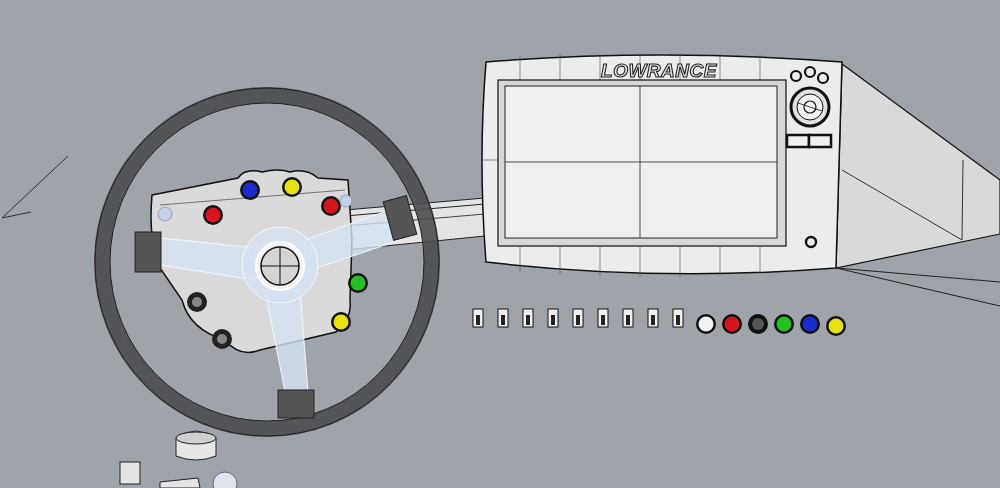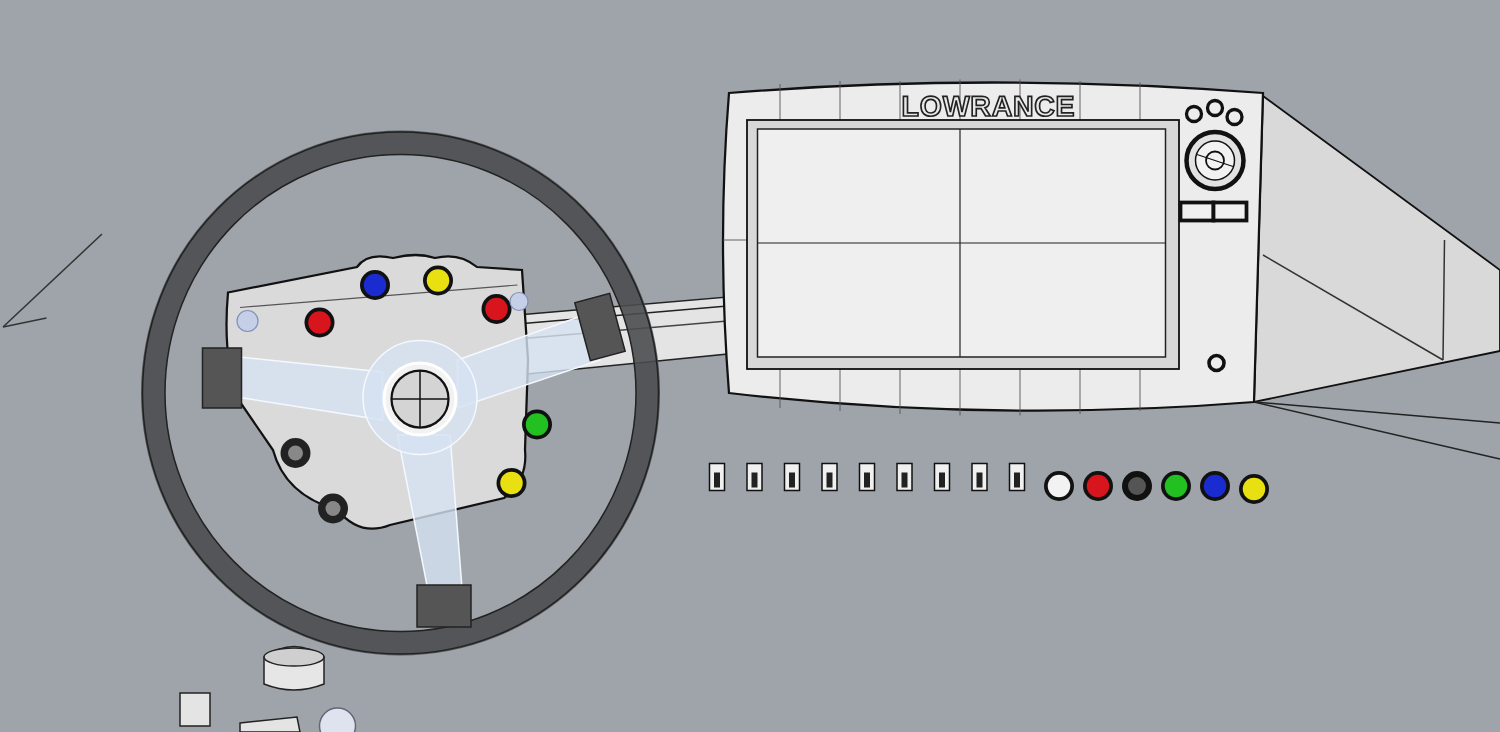--- a/index.html
+++ b/index.html
@@ -1,17 +1,17 @@
 <!DOCTYPE html>
 <html><head>
 <meta charset="utf-8">
 <style>
   html, body { margin:0; padding:0; }
   body { width:1000px; height:488px; overflow:hidden; background:#9ea4aa; font-family:"Liberation Sans", sans-serif; }
-  #viewport { position:relative; width:1000px; height:488px; background:#9ea4aa; }
+  #viewport { position:relative; width:1000px; height:488px; background:#9ea4aa;font-style:italic; }
   svg { position:absolute; left:0; top:0; }
   .brand { font-family:"Liberation Sans", sans-serif; font-weight:bold; font-size:19px; fill:#e8e8e8; stroke:#222; stroke-width:1.1px; letter-spacing:0.5px; }
 </style>
 </head>
 <body>
 
 <div id="viewport">
 <svg width="1000" height="488" viewBox="0 0 1000 488">
 
   <g stroke="#333" stroke-width="1" fill="none">

